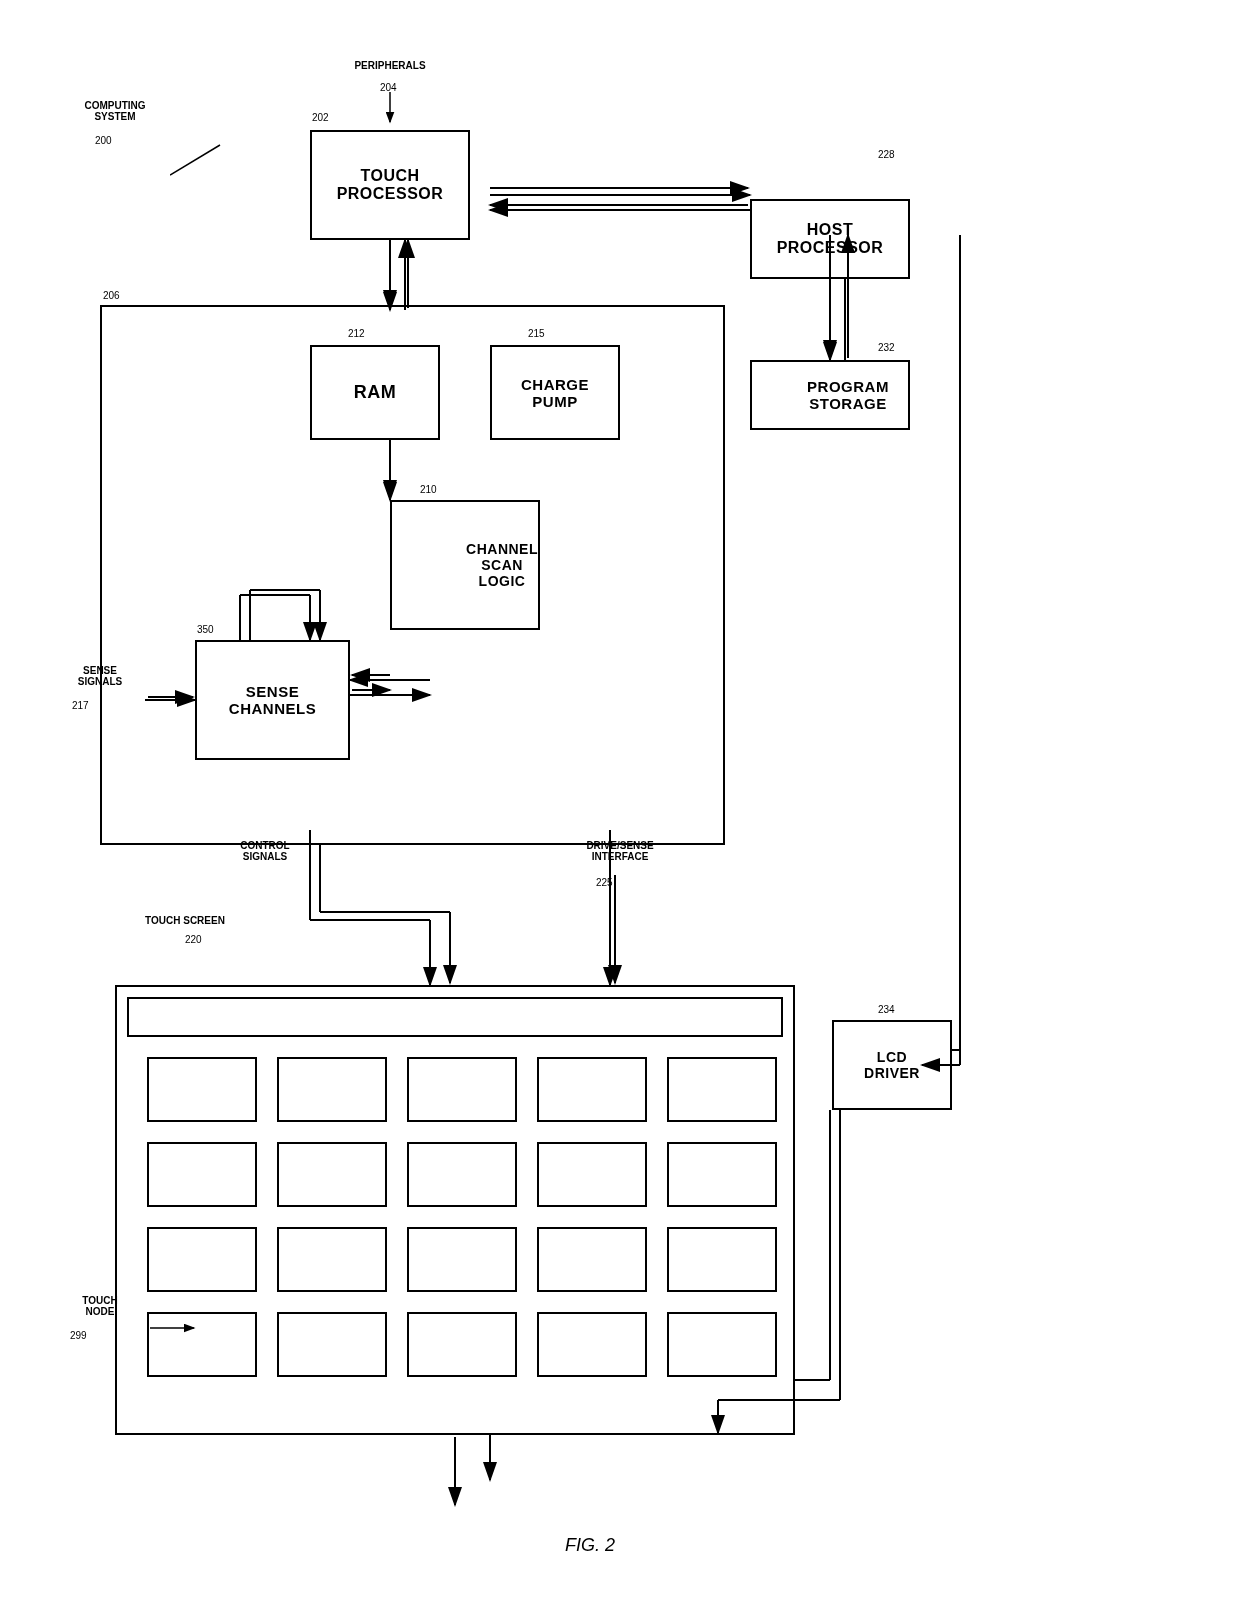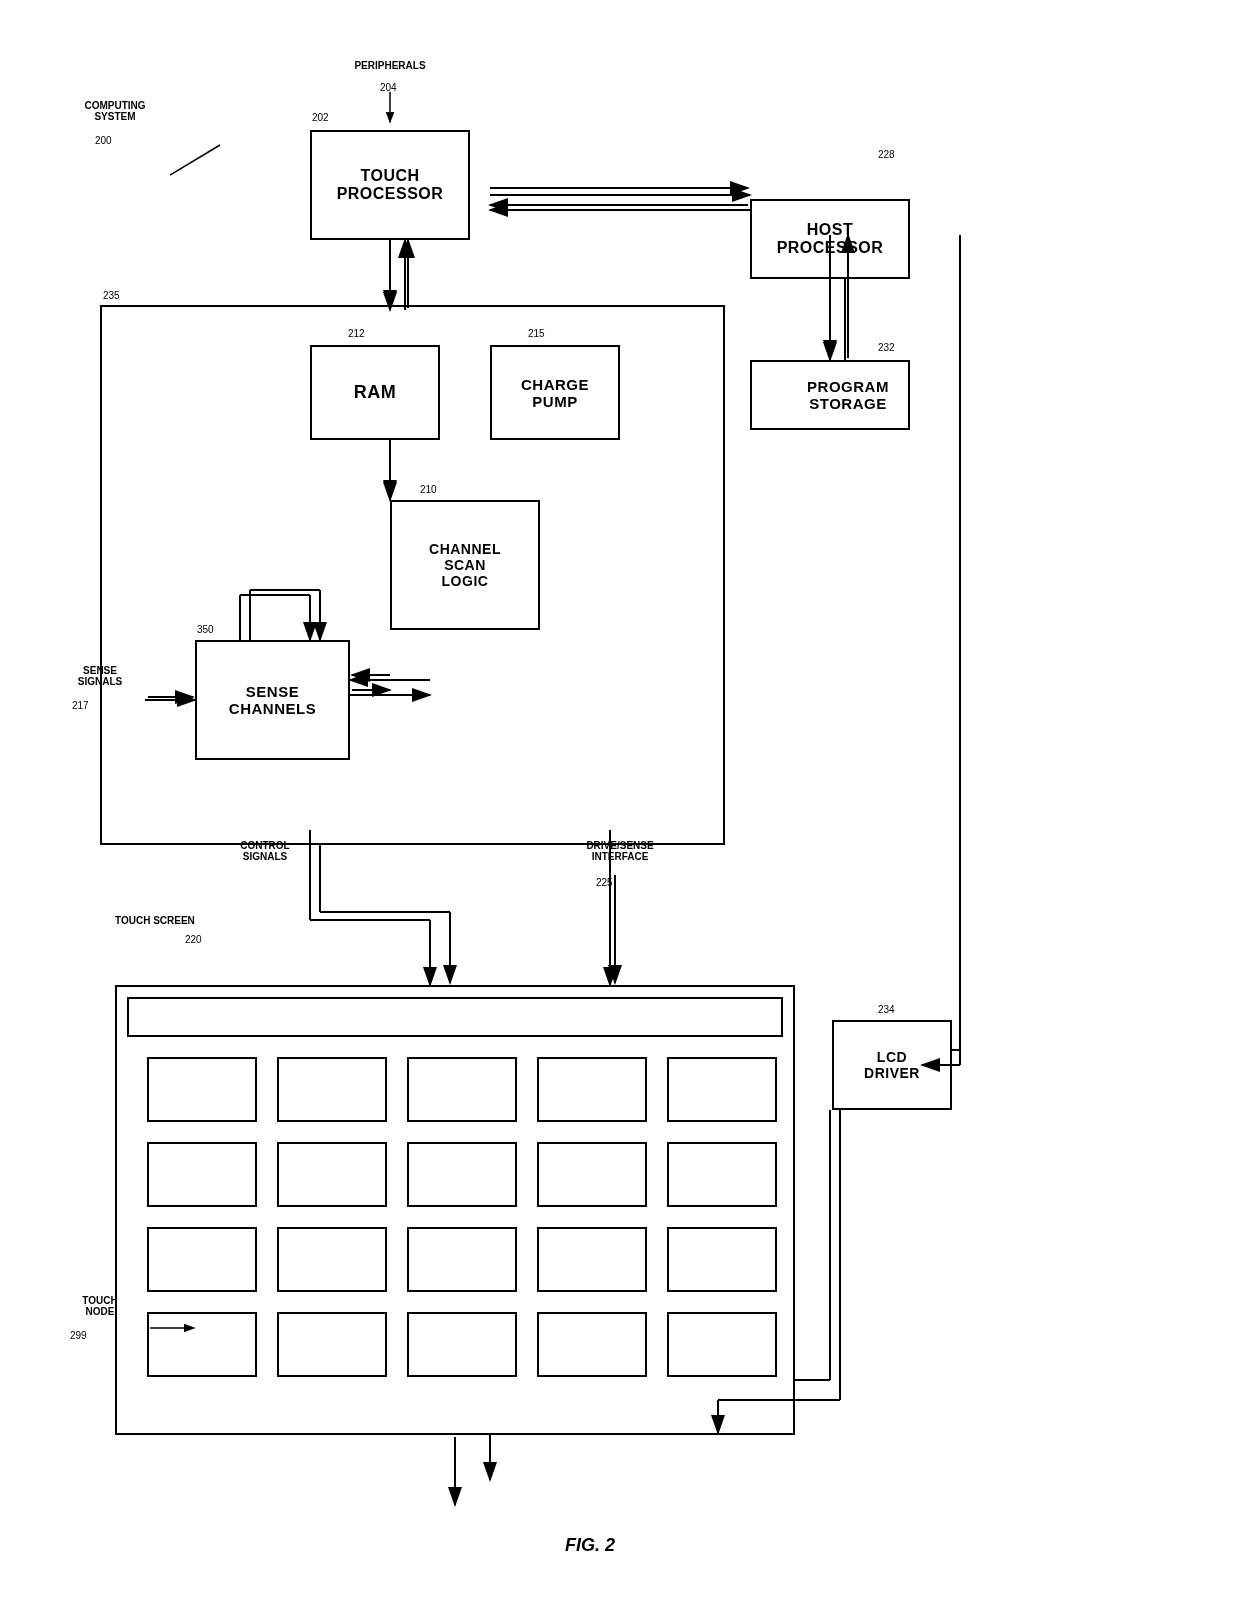--- a/index.html
+++ b/index.html
@@ -36,21 +36,21 @@
       text-align: center;
       background: transparent;
     }
     .label-bold {
       font-weight: bold;
     }
     .fig-caption {
       position: absolute;
       font-size: 18px;
       font-style: italic;
-      font-weight: bold;
+      font-weight: normal;
       text-align: center;
     }
     svg.lines {
       position: absolute;
       top: 0; left: 0;
       width: 1240px;
       height: 1610px;
       pointer-events: none;
     }
   </style>
@@ -154,21 +154,21 @@
   <div class="box" style="left:750px; top:360px; width:160px; height:70px; font-size:15px;padding-left:36px;">
     <span>PROGRAM<br>STORAGE</span>
   </div>
   <div class="label" style="left:878px; top:342px;">
     <span>232</span>
   </div>
 
   <div style="position:absolute; left:100px; top:305px; width:625px; height:540px; border:2px solid #000; background:transparent;">
   </div>
   <div class="label" style="left:103px; top:290px;">
-    <span>235</span>
+    <span>206</span>
   </div>
 
   <div class="box" style="left:310px; top:345px; width:130px; height:95px; font-size:18px;">
     <span>RAM</span>
   </div>
   <div class="label" style="left:348px; top:328px;">
     <span>212</span>
   </div>
 
   <div class="box" style="left:490px; top:345px; width:130px; height:95px; font-size:15px;">
@@ -178,21 +178,21 @@
     <span>215</span>
   </div>
 
   <div class="box" style="left:195px; top:640px; width:155px; height:120px; font-size:15px;">
     <span>SENSE<br>CHANNELS</span>
   </div>
   <div class="label" style="left:197px; top:624px;">
     <span>350</span>
   </div>
 
-  <div class="box" style="left:390px; top:500px; width:150px; height:130px; font-size:14px;">
+  <div class="box" style="left:390px; top:500px; width:150px; height:130px; font-size:14px;justify-content:flex-end;">
     <span>CHANNEL<br>SCAN<br>LOGIC</span>
   </div>
   <div class="label" style="left:420px; top:484px;">
     <span>210</span>
   </div>
 
   <div class="label label-bold" style="left:50px; top:665px; width:100px; text-align:center;">
     <span>SENSE<br>SIGNALS</span>
   </div>
   <div class="label" style="left:72px; top:700px;">
@@ -212,21 +212,21 @@
     <span>CONTROL<br>SIGNALS</span>
   </div>
 
   <div class="label label-bold" style="left:540px; top:840px; width:160px; text-align:center;">
     <span>DRIVE/SENSE<br>INTERFACE</span>
   </div>
   <div class="label" style="left:596px; top:877px;">
     <span>225</span>
   </div>
 
-  <div class="label label-bold" style="left:115px; top:915px; width:140px; text-align:left;">
+  <div class="label label-bold" style="left:115px; top:915px; width:140px; text-align:center;">
     <span>TOUCH SCREEN</span>
   </div>
   <div class="label" style="left:185px; top:934px;">
     <span>220</span>
   </div>
 
   <div style="position:absolute; left:115px; top:985px; width:680px; height:450px; border:2px solid #000; background:#fff;">
 
     <div style="position:absolute; top:10px; left:10px; right:10px; height:40px; border:2px solid #000; background:#fff;"></div>
 

